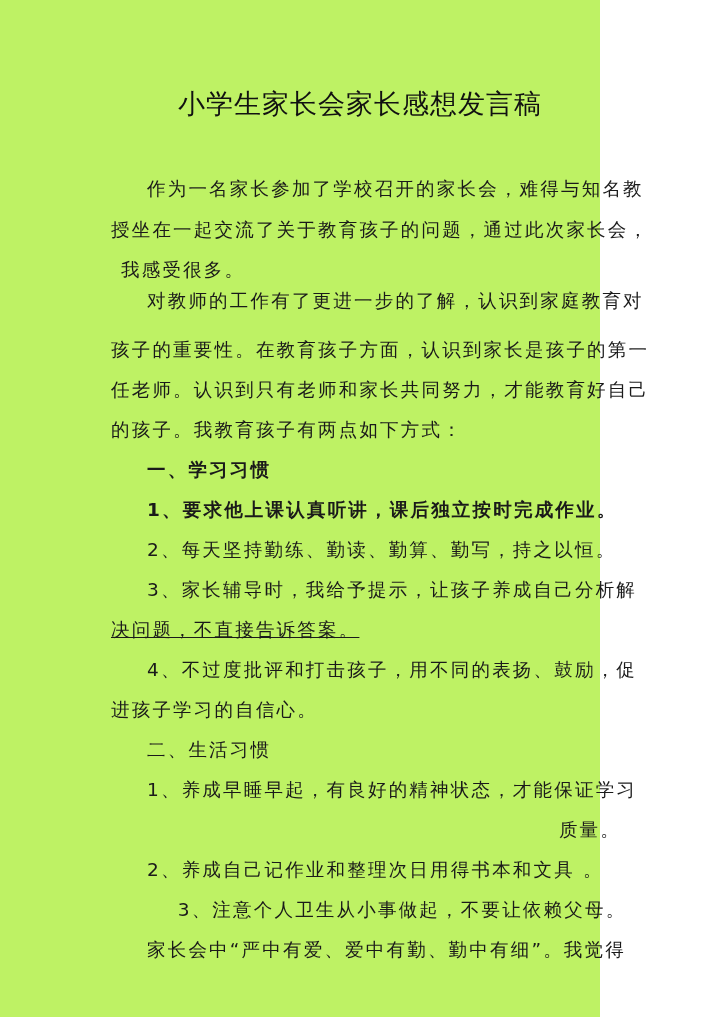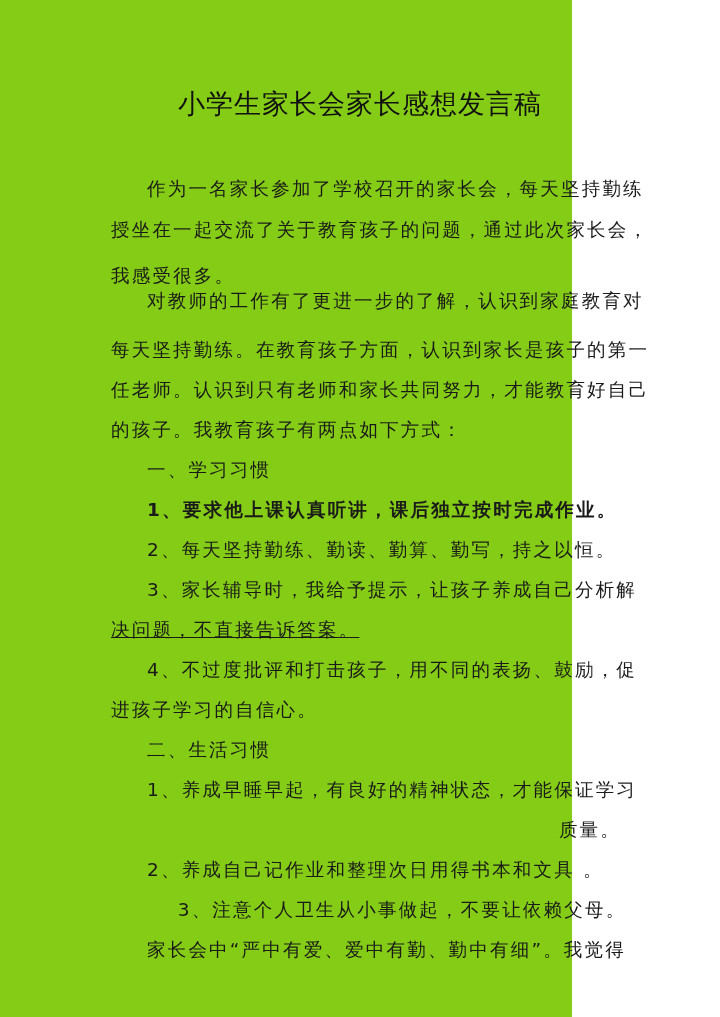--- a/index.html
+++ b/index.html
@@ -13,21 +13,22 @@
       position: relative;
       overflow: hidden;
       font-family: "DejaVu Sans", "Liberation Sans", sans-serif;
       color: #1a1a1a;
     }
     .page {
       position: absolute;
       left: 0; top: 0;
       width: 572px;
       height: 1017px;
-      background: #84cc16;
+      background: #bef264;
+      padding-left: 28px;
     }
     .title {
       position: absolute;
       top: 82px;
       left: 0;
       width: 720px;
       text-align: center;
       font-size: 27px;
       letter-spacing: 1px;
       line-height: 44px;
@@ -45,28 +46,28 @@
       color: #1a1a1a;
     }
     .indent { left: 147px; }
   </style>
 </head>
 <body>
 
 <div class="page">
   <div class="title">小学生家长会家长感想发言稿</div>
   <div id="body-lines">
-      <div class="line indent" style="top: 174px;">作为一名家长参加了学校召开的家长会，每天坚持勤练</div>
+      <div class="line indent" style="top: 174px;">作为一名家长参加了学校召开的家长会，难得与知名教</div>
       <div class="line" style="top: 215px;">授坐在一起交流了关于教育孩子的问题，通过此次家长会，</div>
-      <div class="line" style="top: 261px;">我感受很多。</div>
+      <div class="line" style="top: 255px; margin-left: 10px;">我感受很多。</div>
       <div class="line indent" style="top: 286px;">对教师的工作有了更进一步的了解，认识到家庭教育对</div>
-      <div class="line" style="top: 335px;">每天坚持勤练。在教育孩子方面，认识到家长是孩子的第一</div>
+      <div class="line" style="top: 335px;">孩子的重要性。在教育孩子方面，认识到家长是孩子的第一</div>
       <div class="line" style="top: 375px; text-align: right;">任老师。认识到只有老师和家长共同努力，才能教育好自己</div>
       <div class="line" style="top: 415px;">的孩子。我教育孩子有两点如下方式：</div>
-      <div class="line indent" style="top: 455px;">一、学习习惯</div>
+      <div class="line indent" style="top: 455px; font-weight: bold;">一、学习习惯</div>
       <div class="line indent" style="top: 495px; font-weight: bold;">1、要求他上课认真听讲，课后独立按时完成作业。</div>
       <div class="line indent" style="top: 535px;">2、每天坚持勤练、勤读、勤算、勤写，持之以恒。</div>
       <div class="line indent" style="top: 575px;">3、家长辅导时，我给予提示，让孩子养成自己分析解</div>
       <div class="line" style="top: 615px; text-decoration: underline;">决问题，不直接告诉答案。</div>
       <div class="line indent" style="top: 655px;">4、不过度批评和打击孩子，用不同的表扬、鼓励，促</div>
       <div class="line" style="top: 695px;">进孩子学习的自信心。</div>
       <div class="line indent" style="top: 735px;">二、生活习惯</div>
       <div class="line indent" style="top: 775px;">1、养成早睡早起，有良好的精神状态，才能保证学习</div>
       <div class="line" style="top: 815px; text-align: right;">质量。</div>
       <div class="line indent" style="top: 855px;">2、养成自己记作业和整理次日用得书本和文具 。</div>

